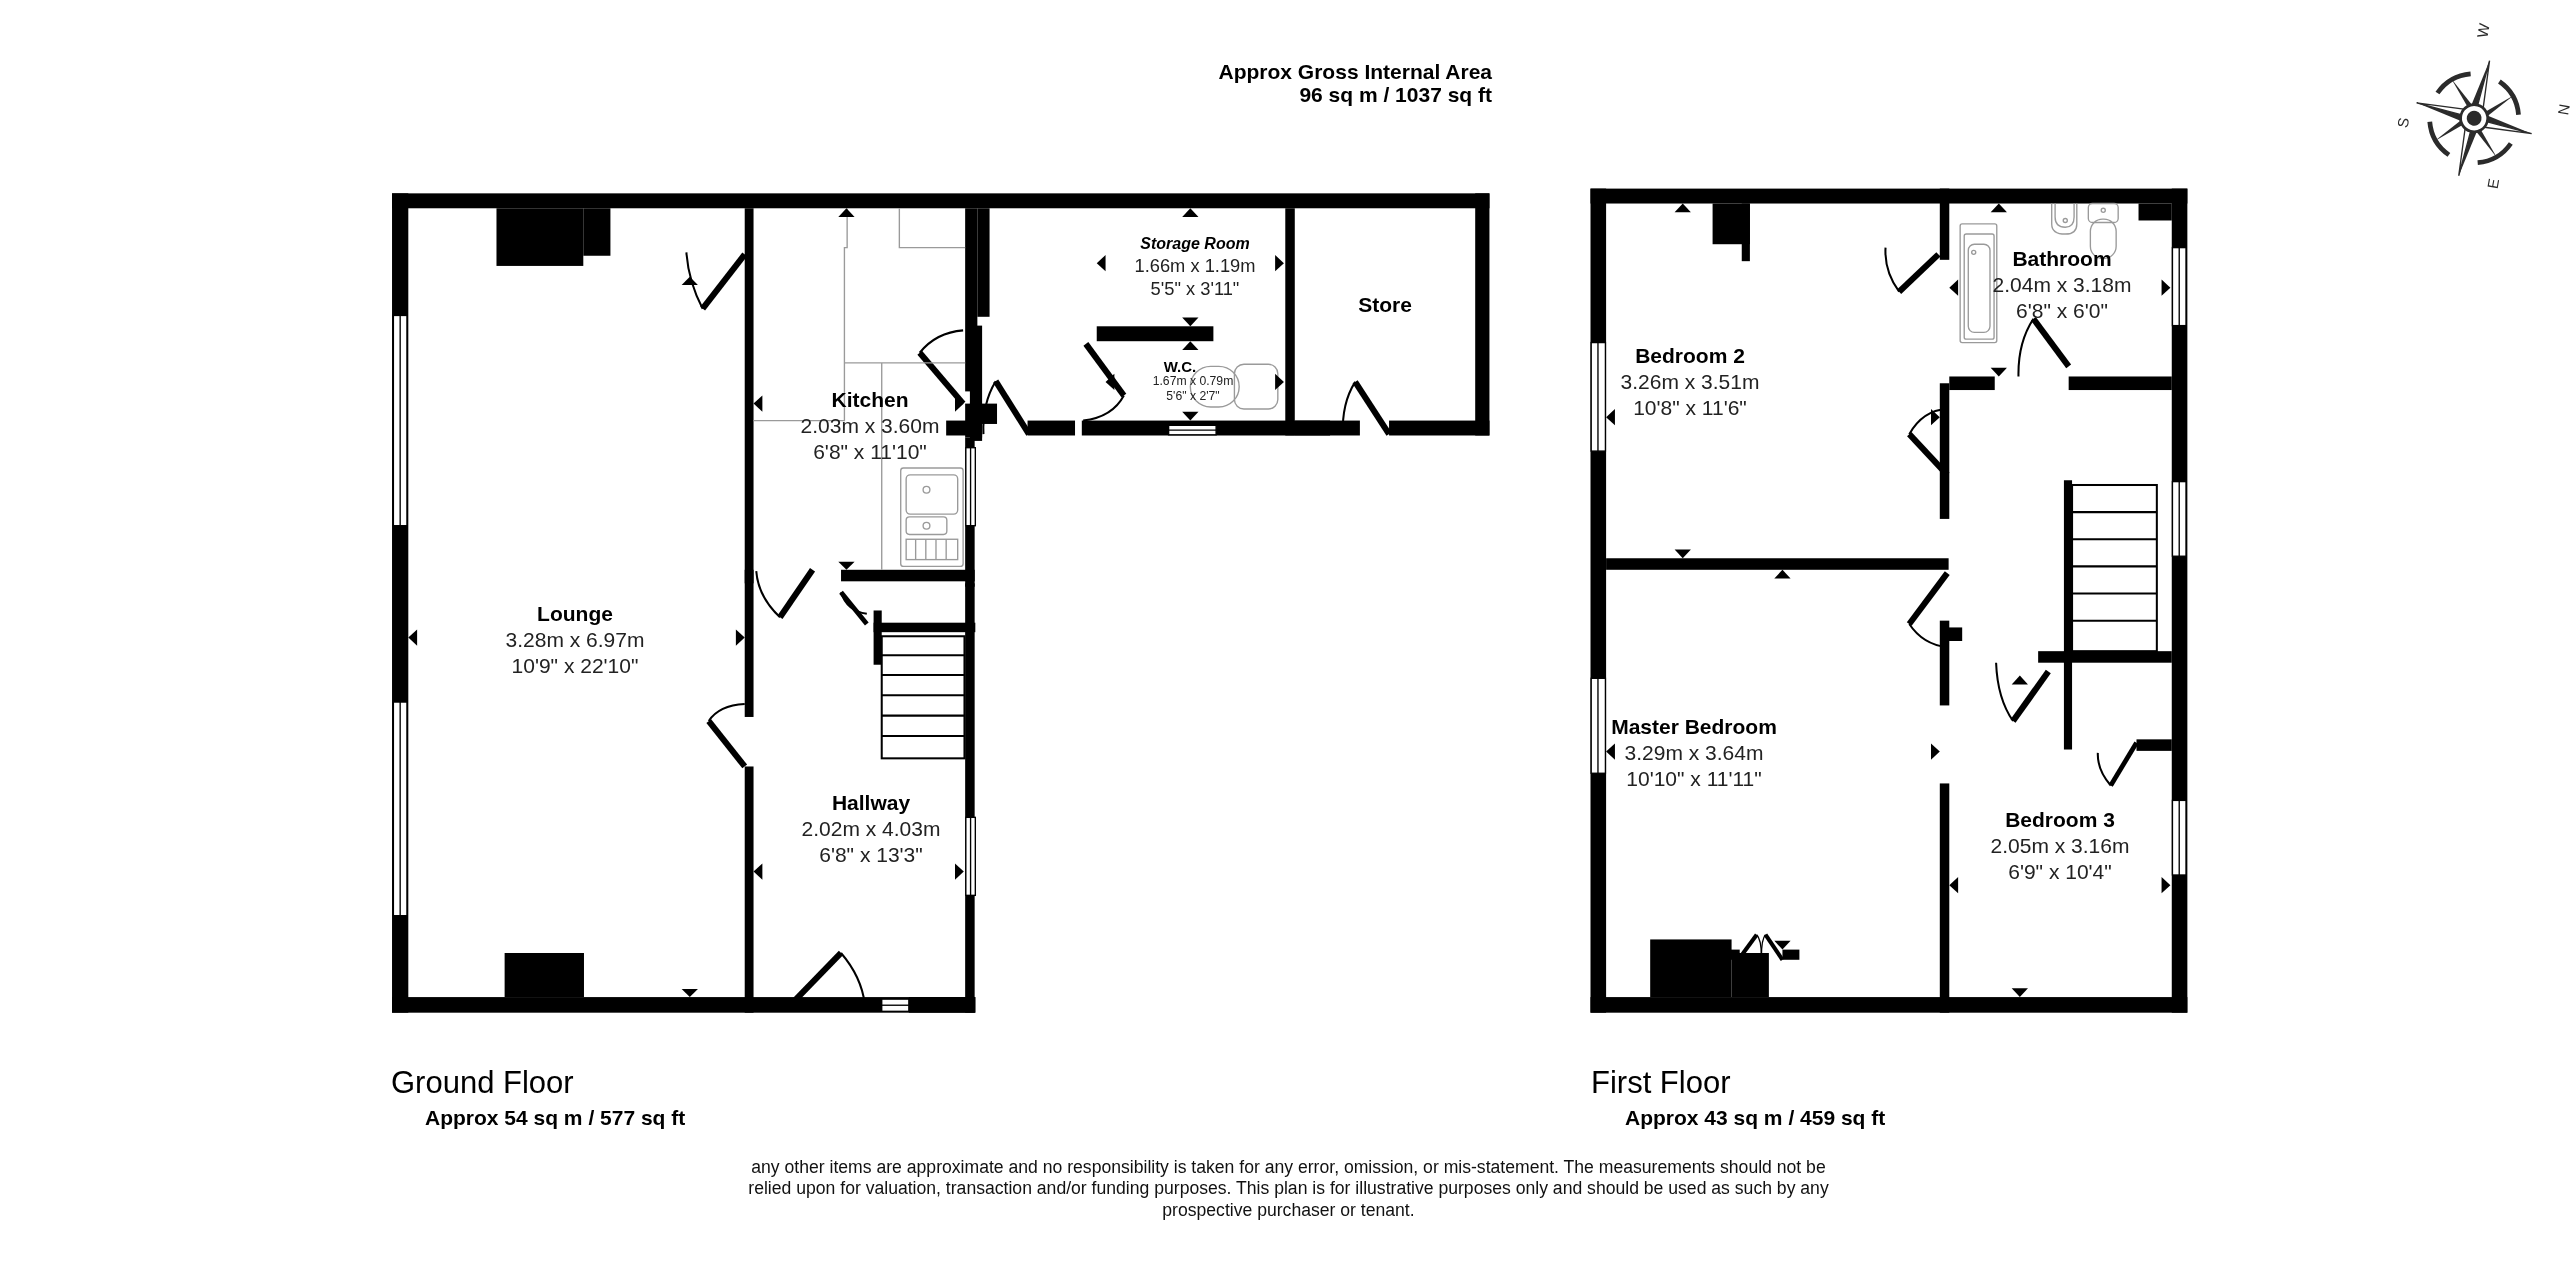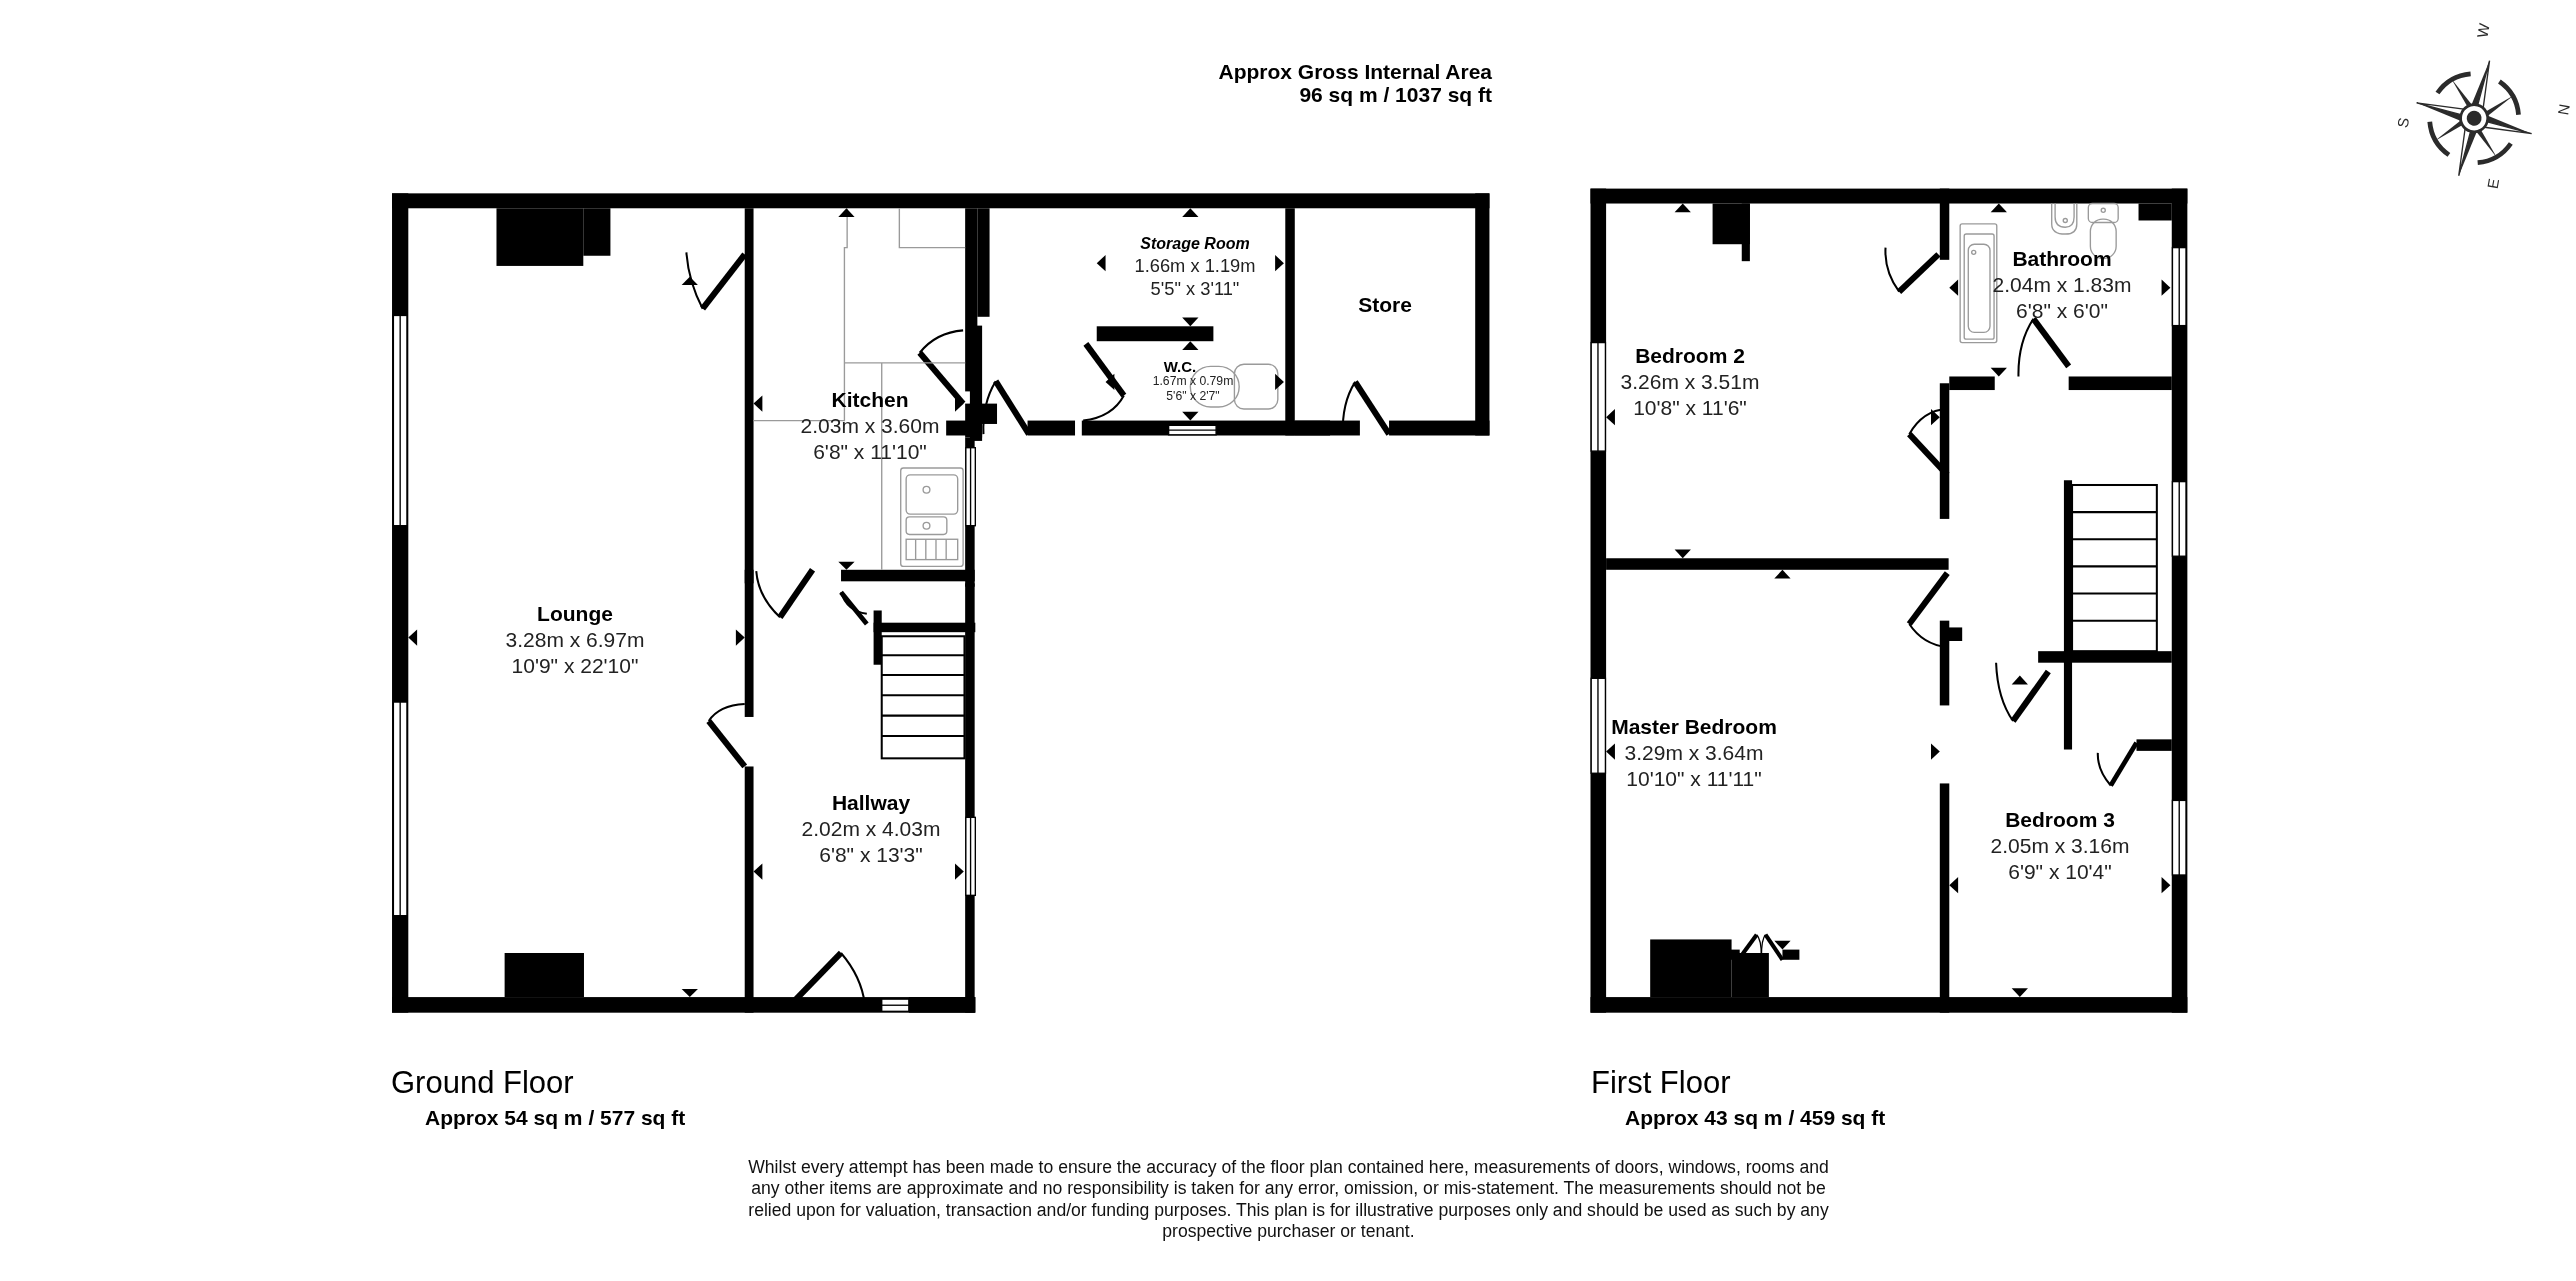--- a/index.html
+++ b/index.html
@@ -335,21 +335,21 @@
   <div class="room-dim">6'8" x 13'3"</div>
 </div>
 
 <div class="room-label" style="left:1690px;top:343px">
   <div class="room-name">Bedroom 2</div>
   <div class="room-dim">3.26m x 3.51m</div>
   <div class="room-dim">10'8" x 11'6"</div>
 </div>
 <div class="room-label" style="left:2062px;top:246px">
   <div class="room-name">Bathroom</div>
-  <div class="room-dim">2.04m x 1.83m</div>
+  <div class="room-dim">2.04m x 3.18m</div>
   <div class="room-dim">6'8" x 6'0"</div>
 </div>
 <div class="room-label" style="left:1694px;top:714px">
   <div class="room-name">Master Bedroom</div>
   <div class="room-dim">3.29m x 3.64m</div>
   <div class="room-dim">10'10" x 11'11"</div>
 </div>
 <div class="room-label" style="left:2060px;top:807px">
   <div class="room-name">Bedroom 3</div>
   <div class="room-dim">2.05m x 3.16m</div>
@@ -359,18 +359,17 @@
 <div class="abs" style="left:391px;top:1065px">
   <div class="floor-title">Ground Floor</div>
   <div class="floor-area">Approx 54 sq m / 577 sq ft</div>
 </div>
 <div class="abs" style="left:1591px;top:1065px">
   <div class="floor-title">First Floor</div>
   <div class="floor-area">Approx 43 sq m / 459 sq ft</div>
 </div>
 
 <div class="abs disclaimer">
-  <div>Whilst every attempt has been made to ensure the accuracy of the floor plan contained here, measurements of doors, windows, rooms and</div>
   <div>any other items are approximate and no responsibility is taken for any error, omission, or mis-statement. The measurements should not be</div>
   <div>relied upon for valuation, transaction and/or funding purposes. This plan is for illustrative purposes only and should be used as such by any</div>
   <div>prospective purchaser or tenant.</div>
 </div>
 
 
 </body></html>

